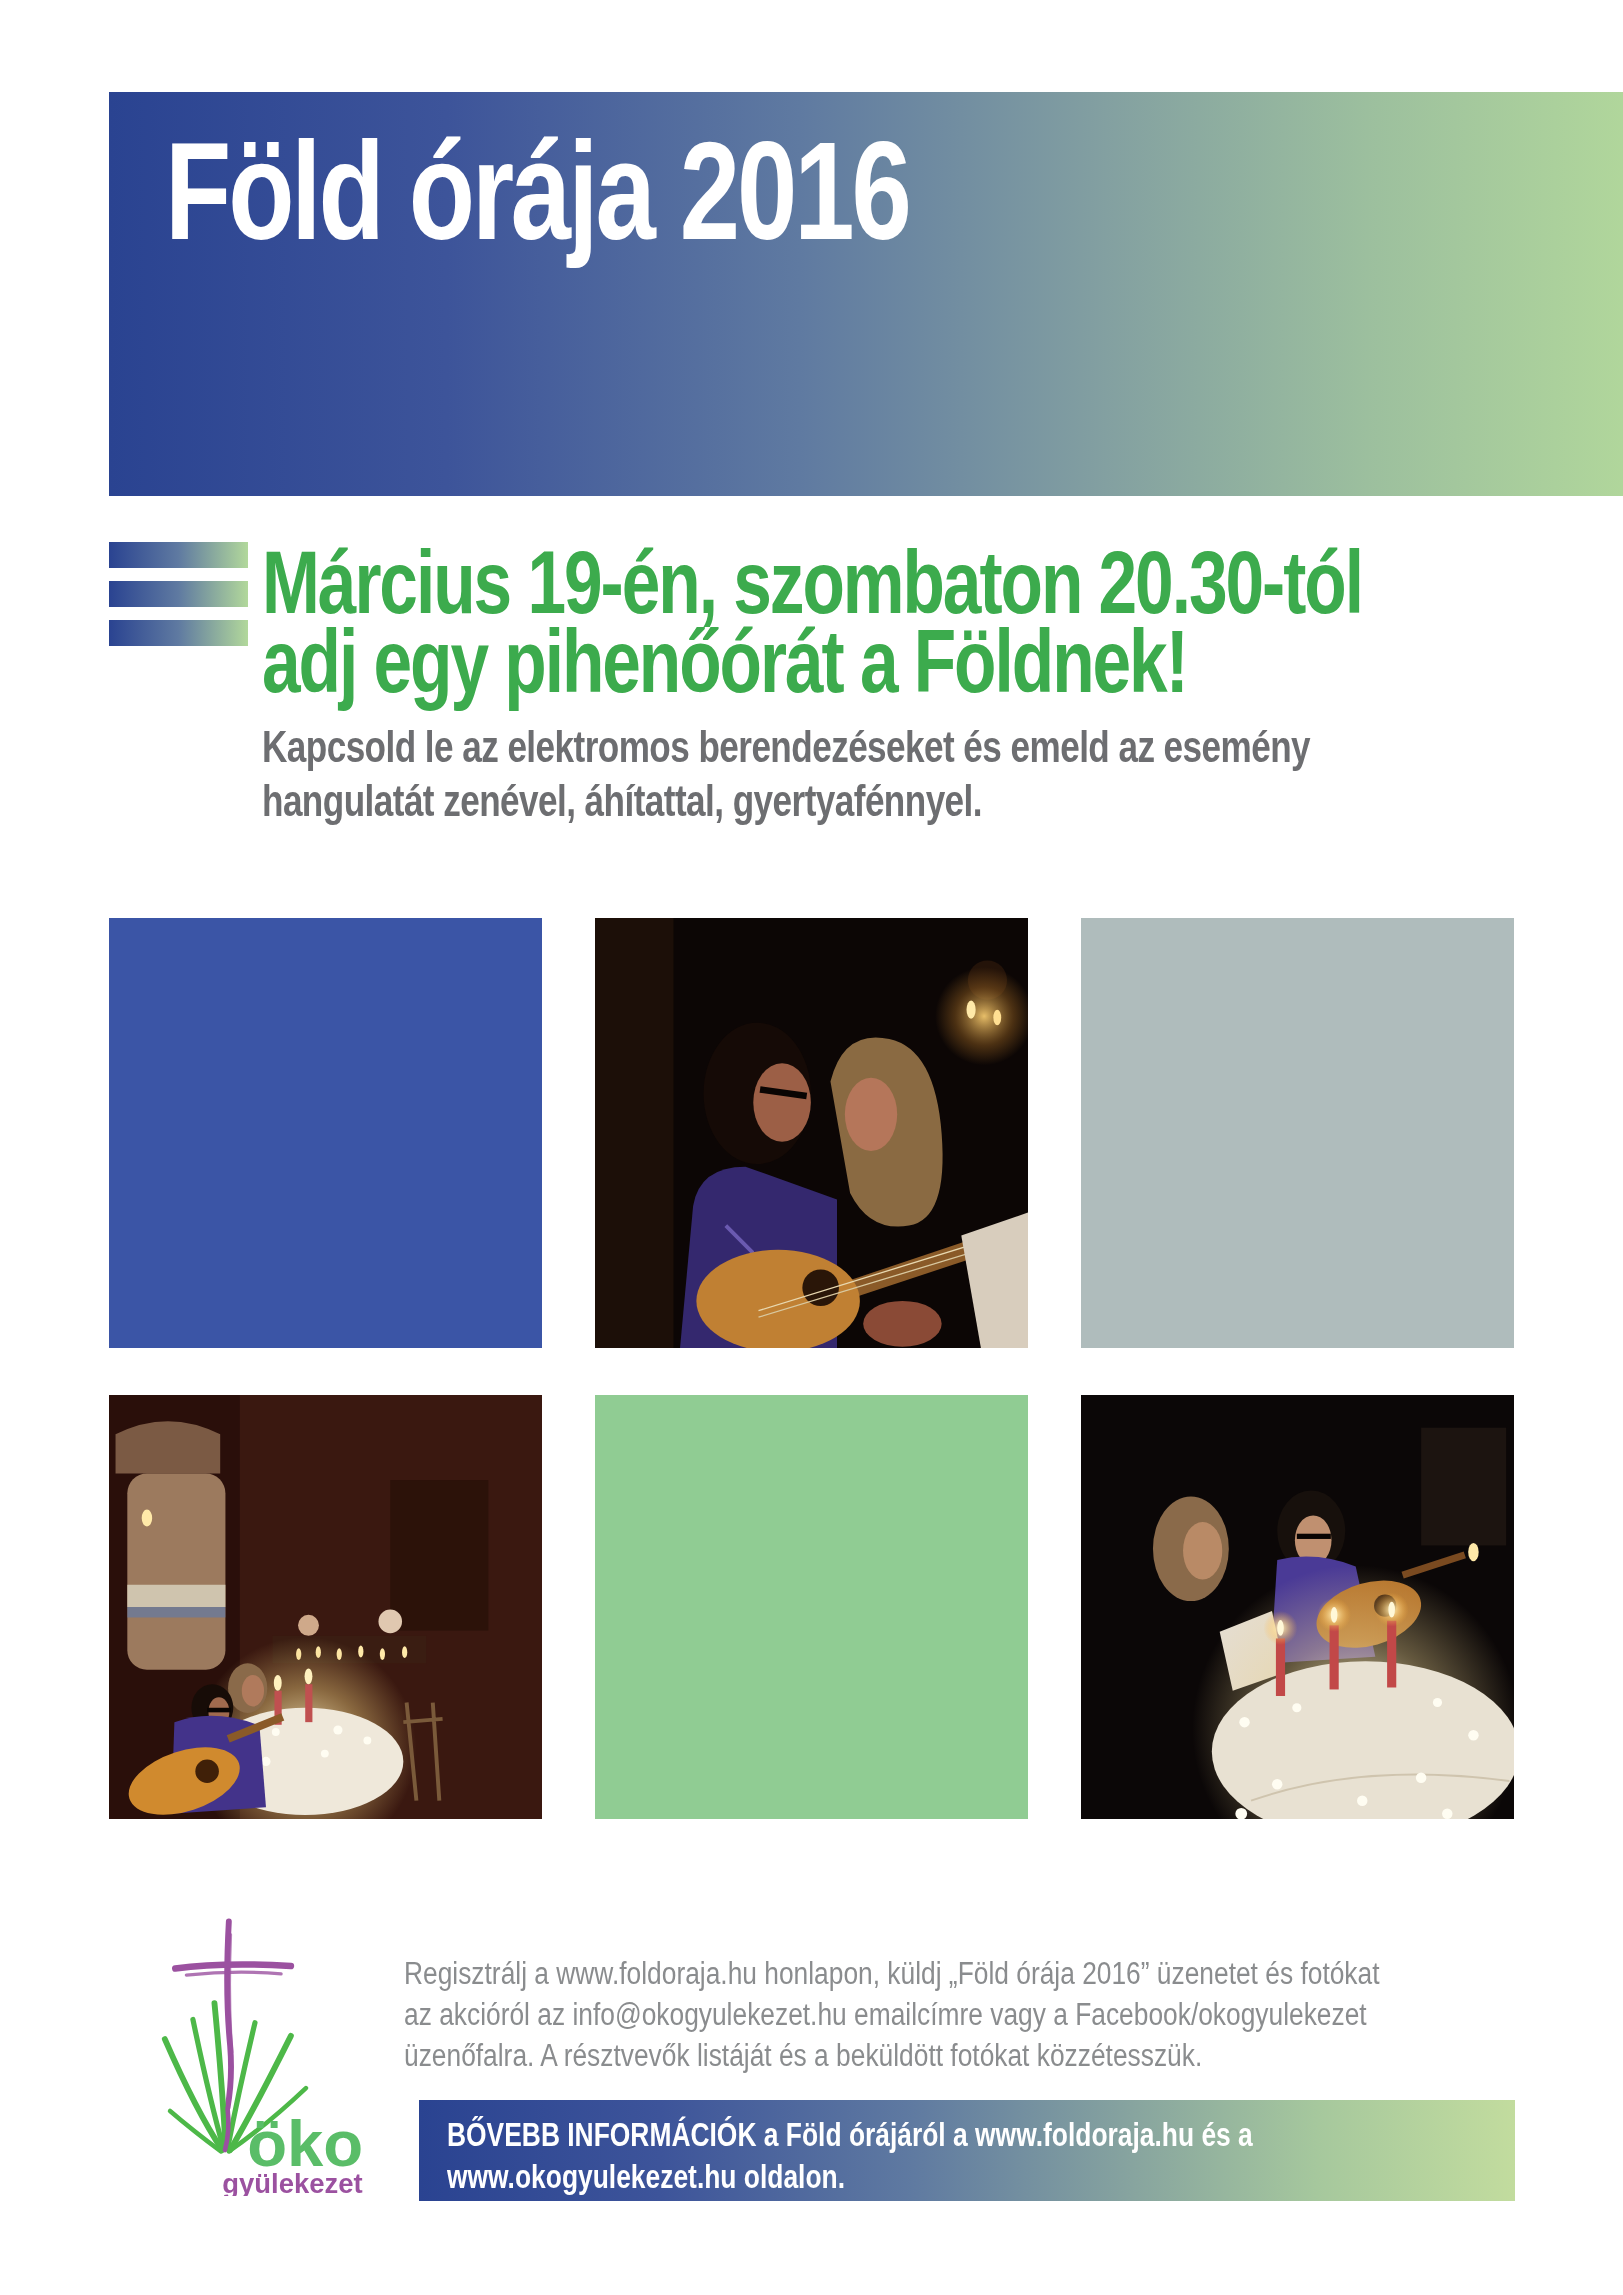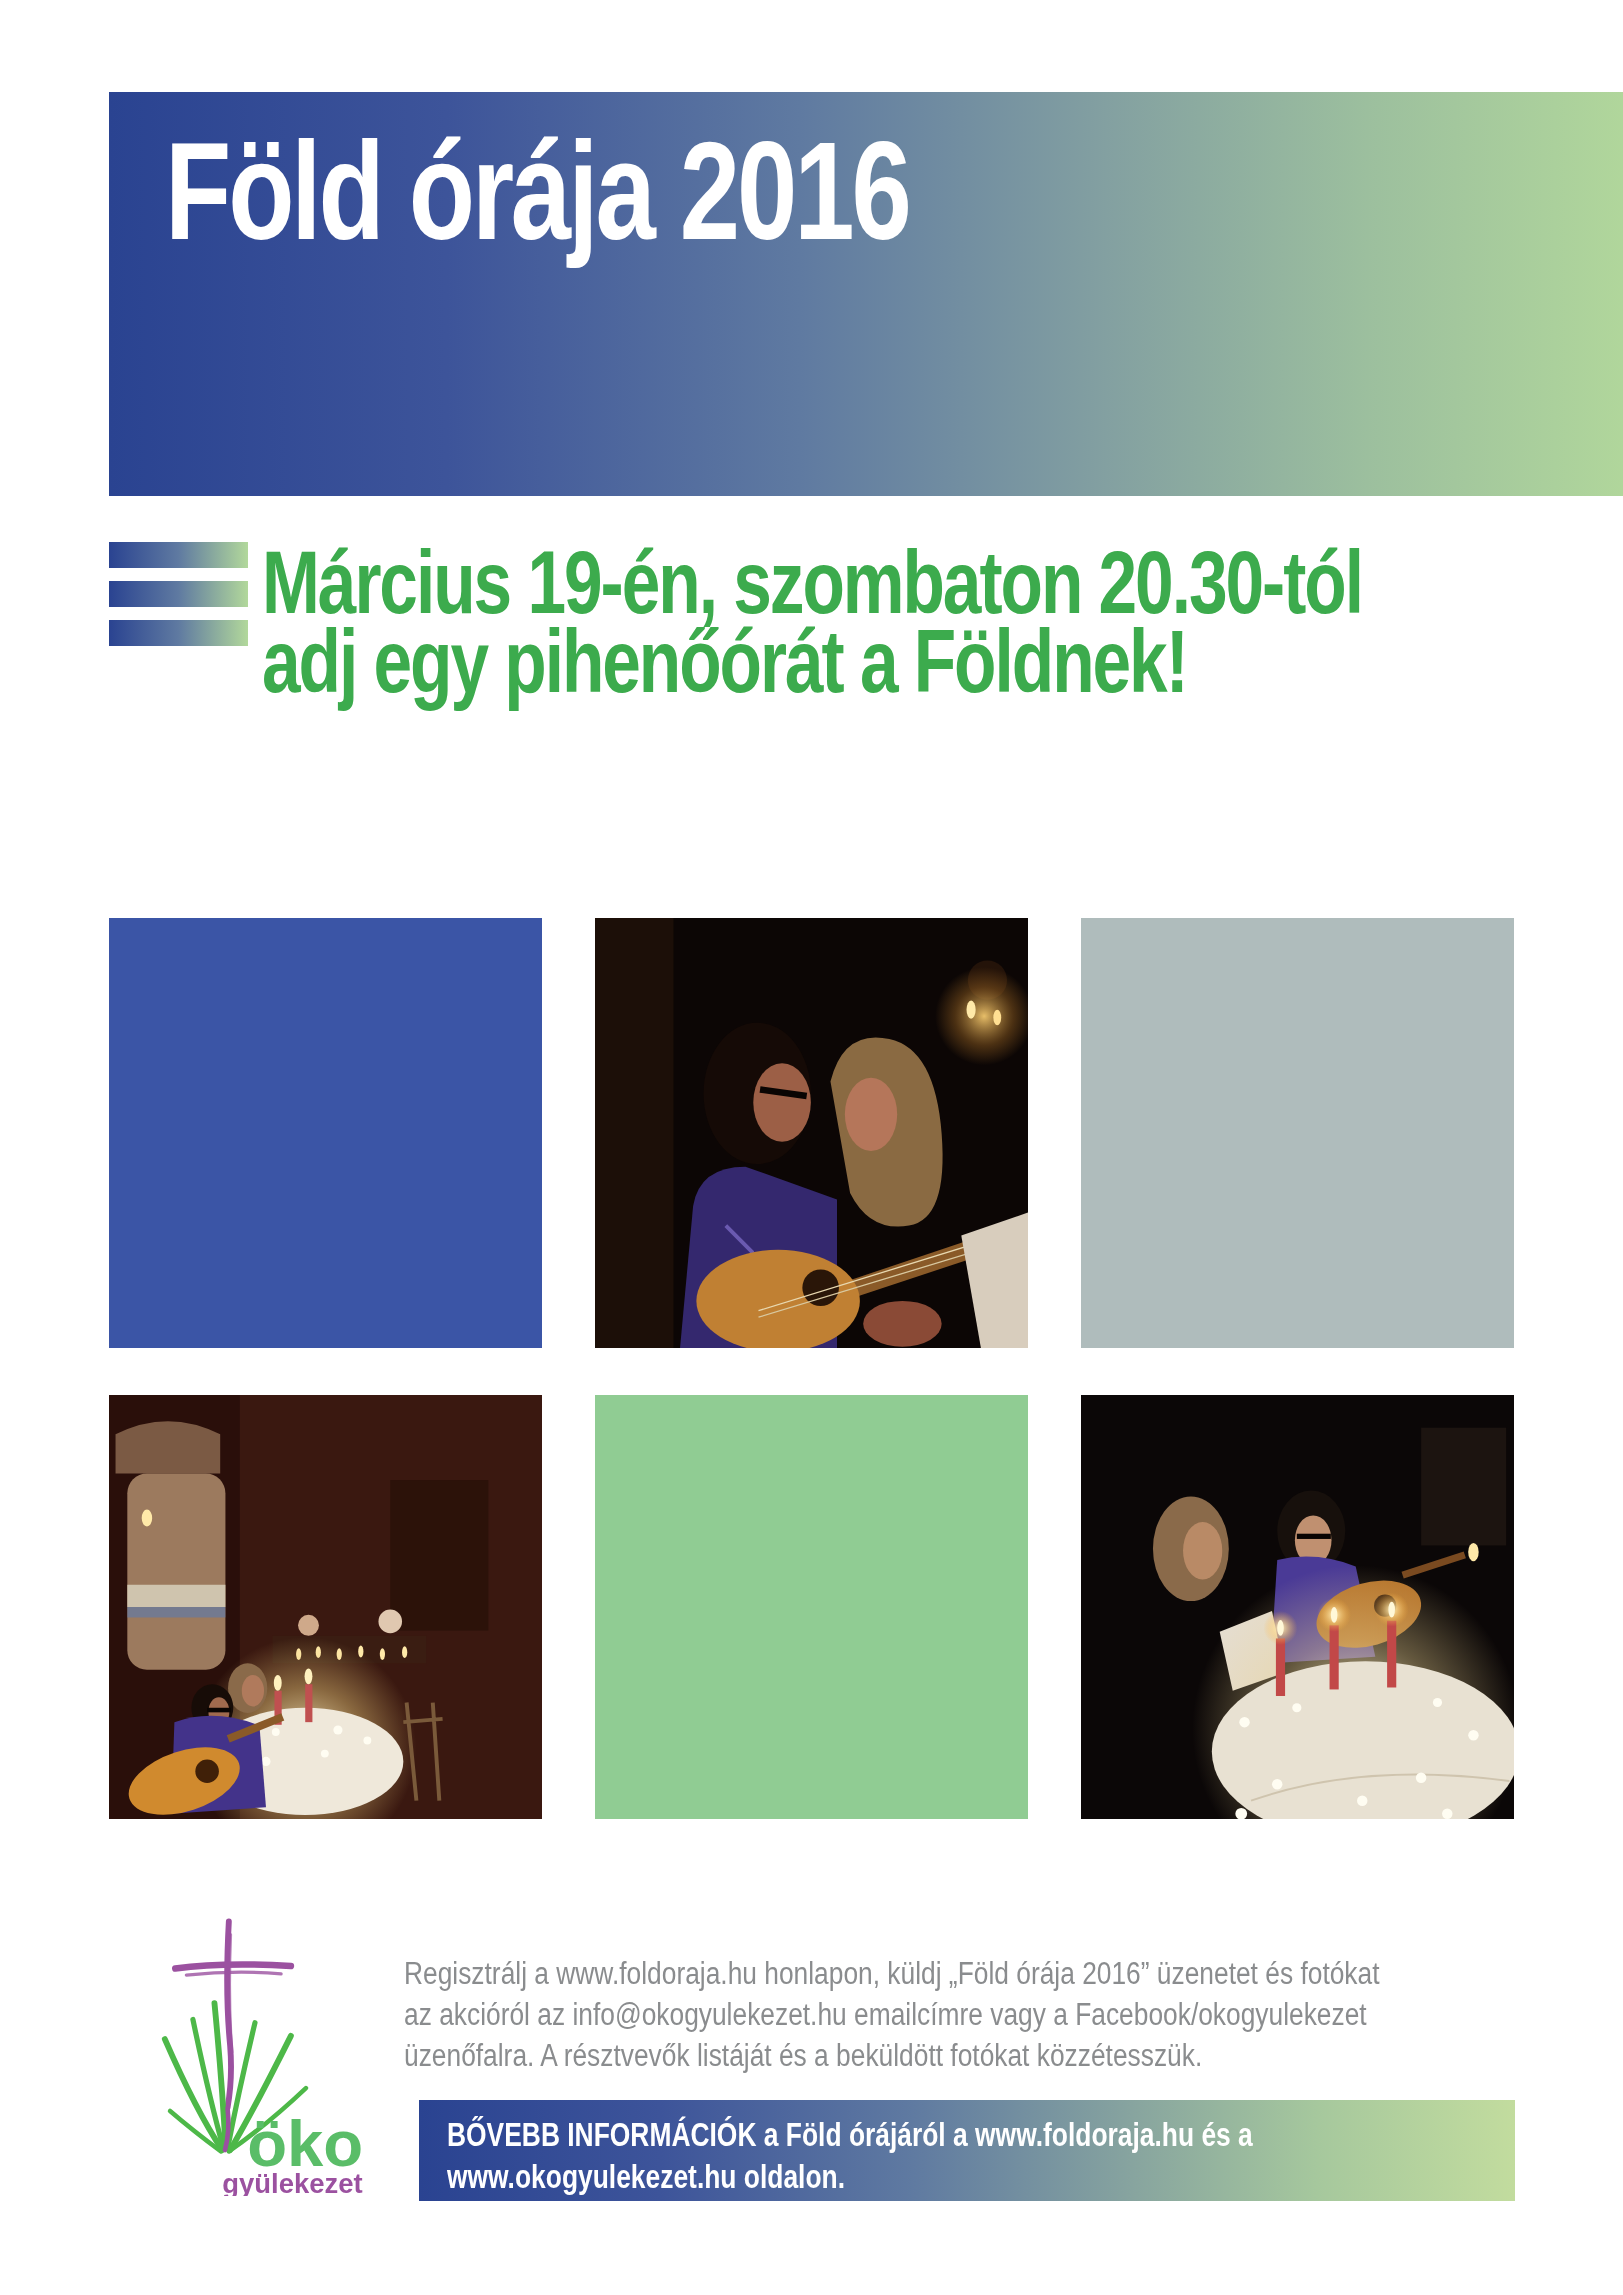--- a/index.html
+++ b/index.html
@@ -80,20 +80,24 @@
     <div class="bar"></div>
     <div class="bar"></div>
     <div class="bar"></div>
   </div>
 
   <div class="event-heading">
     <div style="color: rgb(60, 171, 77);">Március 19-én, szombaton 20.30-tól</div>
     <div style="color: rgb(60, 171, 77);">adj egy pihenőórát a Földnek!</div>
   </div>
 
+  <div class="event-body">
+    <div>Kapcsold le az elektromos berendezéseket és emeld az esemény</div>
+    <div>hangulatát zenével, áhítattal, gyertyafénnyel.</div>
+  </div>
 
   <div class="cell row1 c1" style="background-color: rgb(59, 85, 166);"></div>
 
   <div class="cell row1 c2" role="img" aria-label="Két nő gitárral énekel gyertyafénynél">
     <svg viewBox="0 0 662 657" preserveAspectRatio="none">
       <defs>
         <radialGradient id="p1g" cx="50%" cy="50%" r="50%">
           <stop offset="0%" stop-color="#f3c86e" stop-opacity="0.95"></stop>
           <stop offset="60%" stop-color="#8a5a20" stop-opacity="0.5"></stop>
           <stop offset="100%" stop-color="#8a5a20" stop-opacity="0"></stop>

